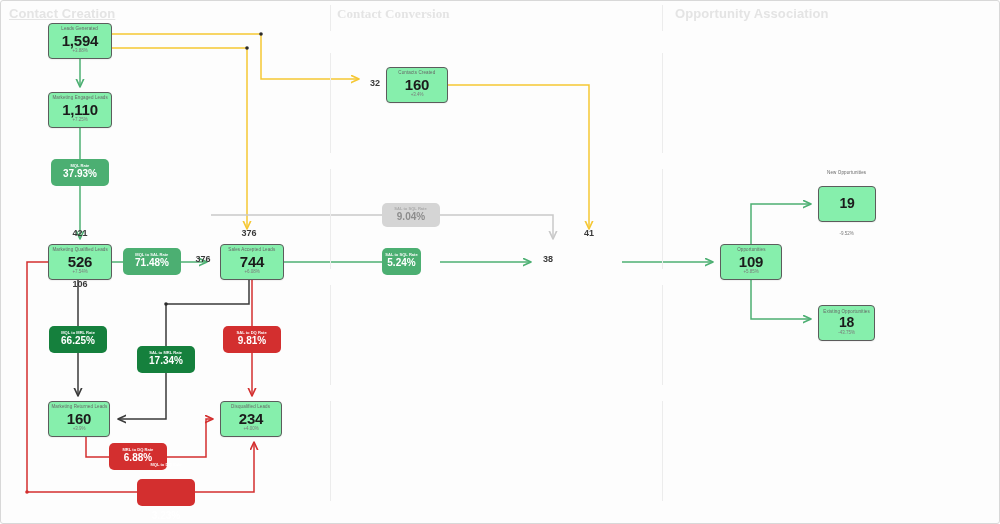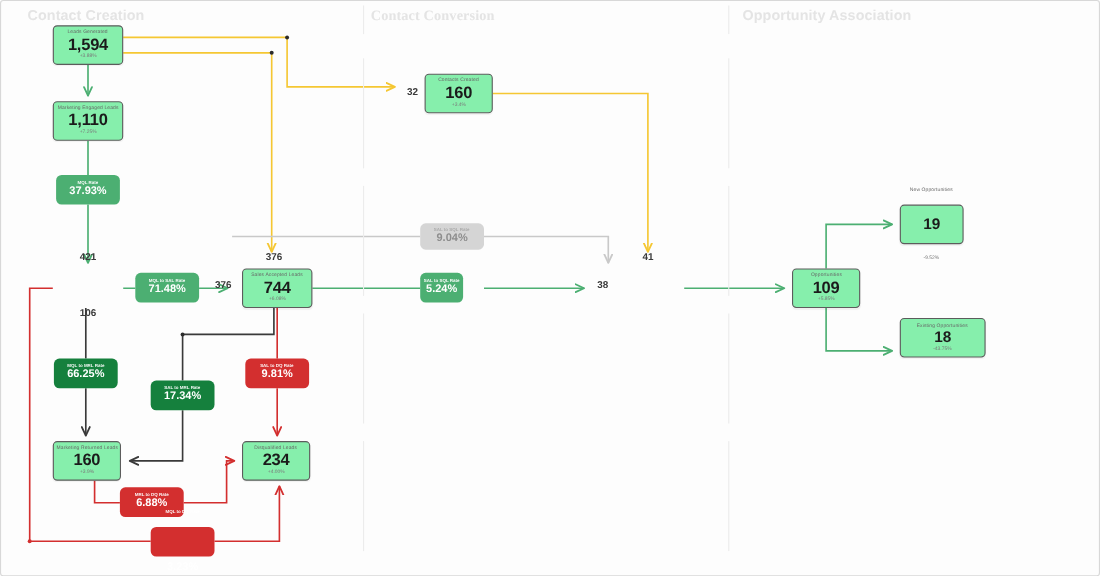--- a/index.html
+++ b/index.html
@@ -182,21 +182,21 @@
 
       <path d="M85,436 L85,456 L108,456" stroke="#d32f2f"></path>
       <path d="M166,456 L205,456 L205,418 L212,418" stroke="#d32f2f" marker-end="url(#ah-red)"></path>
 
       <path d="M47,261 L26,261 L26,491 L136,491" stroke="#d32f2f"></path>
       <circle cx="26" cy="491" r="1.8" fill="#d32f2f" stroke="none"></circle>
       <path d="M194,491 L253,491 L253,441" stroke="#d32f2f" marker-end="url(#ah-red)"></path>
     </g>
   </svg>
 
-  <div class="section-title" style="left:24px;  top:5px;">Contact Creation</div>
+  <div class="section-title" style="left:8px;  top:5px;text-decoration:underline;">Contact Creation</div>
   <div class="section-title" style="left:336px;top:5px;font-family:Liberation Serif, serif;">Contact Conversion</div>
   <div class="section-title" style="left:674px;top:5px;">Opportunity Association</div>
 
   <div class="section-divider" style="left:329px; top:4px;   height:26px;"></div>
   <div class="section-divider" style="left:329px; top:52px;  height:100px;"></div>
   <div class="section-divider" style="left:329px; top:168px; height:100px;"></div>
   <div class="section-divider" style="left:329px; top:284px; height:100px;"></div>
   <div class="section-divider" style="left:329px; top:400px; height:100px;"></div>
   <div class="section-divider" style="left:661px; top:4px;   height:26px;"></div>
   <div class="section-divider" style="left:661px; top:52px;  height:100px;"></div>
@@ -209,20 +209,25 @@
     <div class="n-value">1,594</div>
     <div class="n-delta">+3.88%</div>
   </div>
 
   <div class="node" style="left:47px;top:91px;width:64px;height:36px;">
     <div class="n-label">Marketing Engaged Leads</div>
     <div class="n-value">1,110</div>
     <div class="n-delta">+7.25%</div>
   </div>
 
+  <div class="node" style="left:47px;top:243px;width:64px;height:36px;">
+    <div class="n-label">Marketing Qualified Leads</div>
+    <div class="n-value">526</div>
+    <div class="n-delta">+7.54%</div>
+  </div>
 
   <div class="node" style="left:219px;top:243px;width:64px;height:36px;text-align:center;">
     <div class="n-label">Sales Accepted Leads</div>
     <div class="n-value">744</div>
     <div class="n-delta">+6.08%</div>
   </div>
 
 
   <div class="node" style="left:385px;top:66px;width:62px;height:36px;">
     <div class="n-label">Contacts Created</div>
@@ -235,21 +240,21 @@
     <div class="n-value">109</div>
     <div class="n-delta">+5.85%</div>
   </div>
 
   <div class="node small" style="left:817px;top:185px;width:58px;height:36px;gap:20px;">
     <div class="n-label">New Opportunities</div>
     <div class="n-value">19</div>
     <div class="n-delta">-9.52%</div>
   </div>
 
-  <div class="node small" style="left:817px;top:288px;width:78px;height:36px;">
+  <div class="node small" style="left:817px;top:304px;width:57px;height:36px;">
     <div class="n-label">Existing Opportunities</div>
     <div class="n-value">18</div>
     <div class="n-delta">-43.75%</div>
   </div>
 
   <div class="node" style="left:47px;top:400px;width:62px;height:36px;">
     <div class="n-label">Marketing Returned Leads</div>
     <div class="n-value">160</div>
     <div class="n-delta">+3.9%</div>
   </div>

